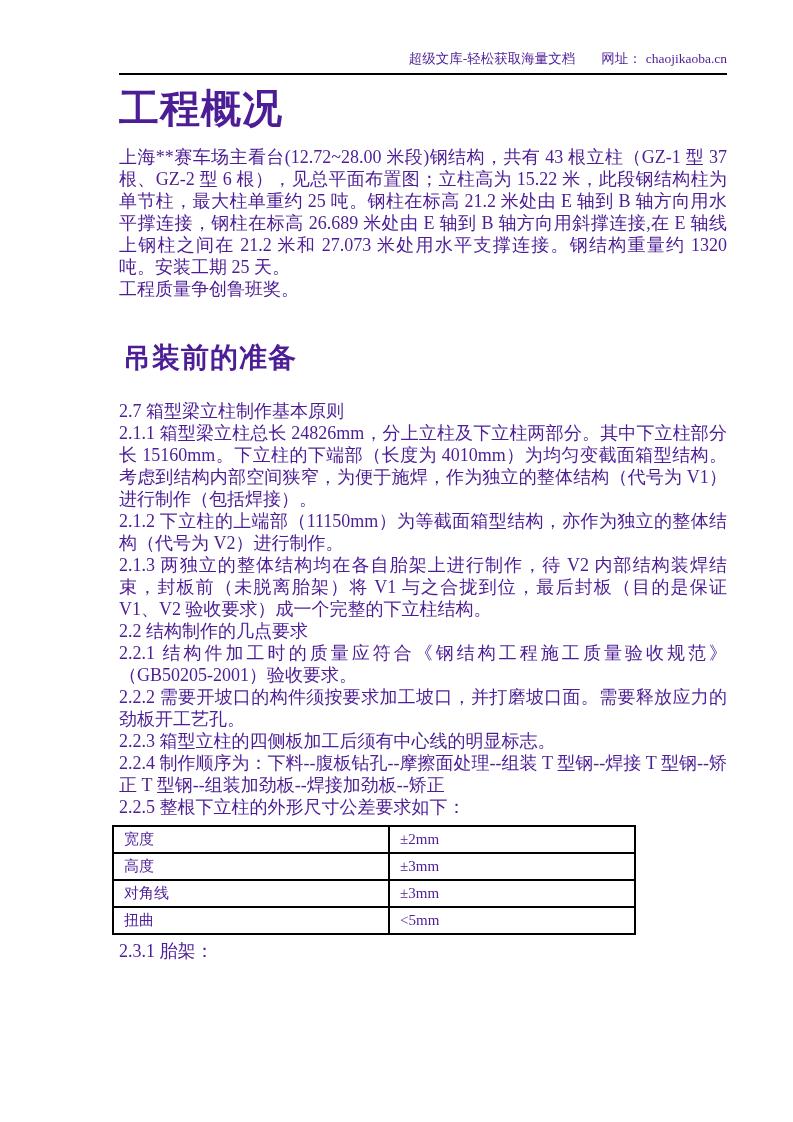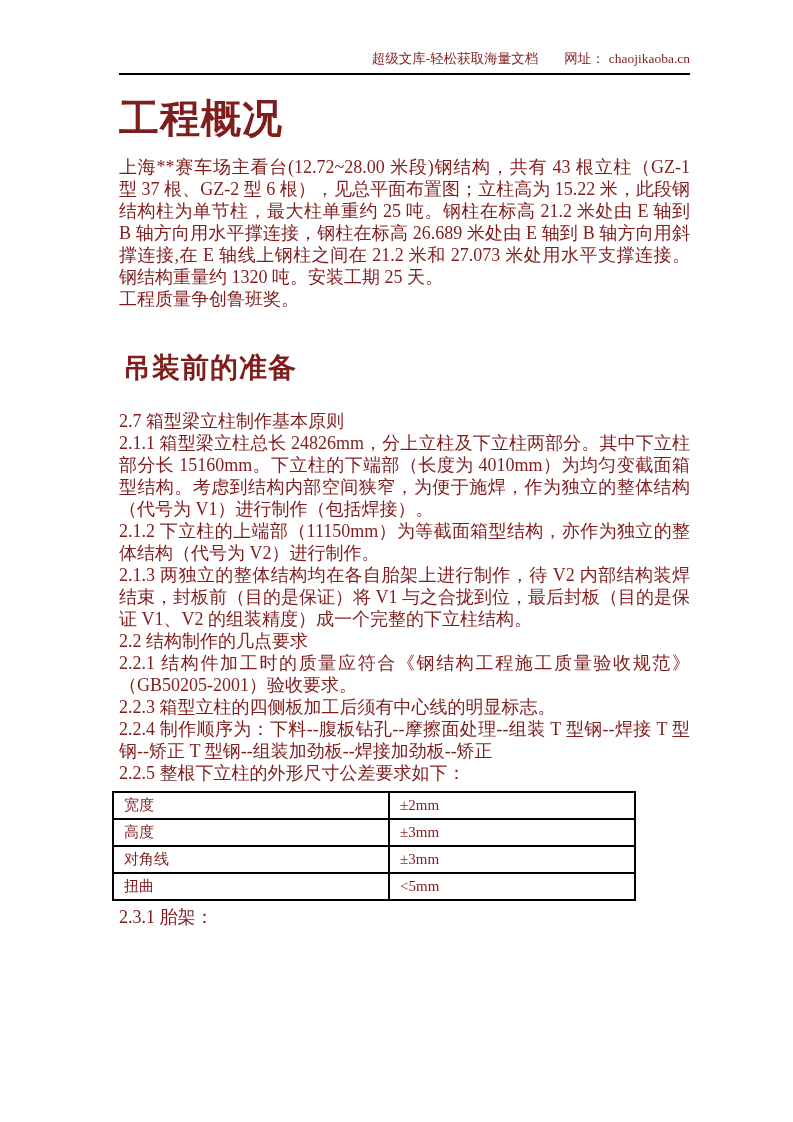--- a/index.html
+++ b/index.html
@@ -4,42 +4,42 @@
 <style>
   * { box-sizing: border-box; }
   html, body { margin: 0; padding: 0; background: #e8e8e8; }
   .page {
     position: relative;
     width: 793px;
     height: 1122px;
     margin: 0 auto;
     background: #ffffff;
     font-family: "Liberation Serif", "DejaVu Serif", serif;
-    color: #7f1d1d;
-    padding: 50px 103px 0 119px;
+    color: #4c1d95;
+    padding: 50px 66px 0 119px;
     overflow: hidden;
   }
   .header {
     display: flex;
     justify-content: flex-end;
     align-items: baseline;
     font-size: 13.5px;
     line-height: 18px;
     padding-bottom: 5px;
     border-bottom: 2px solid #000;
     white-space: nowrap;
   }
   .header .url-label { margin-left: 26px; }
   .header .url { margin-left: 4px; font-family: "Liberation Serif", "DejaVu Serif", serif; }
 
   h1.doc-title-1 {
     font-size: 40px;
     line-height: 1.1;
     font-weight: bold;
-    margin: 22px 0 15px 0;
+    margin: 12px 0 15px 0;
     letter-spacing: 1px;
   }
   h1.doc-title-2 {
     font-size: 28px;
     line-height: 1.15;
     font-weight: bold;
     margin: 42px 0 26px 4px;
     letter-spacing: 1px;
   }
   .body-text p {
@@ -82,23 +82,24 @@
     <p>上海**赛车场主看台(12.72~28.00 米段)钢结构，共有 43 根立柱（GZ-1 型 37 根、GZ-2 型 6 根），见总平面布置图；立柱高为 15.22 米，此段钢结构柱为单节柱，最大柱单重约 25 吨。钢柱在标高 21.2 米处由 E 轴到 B 轴方向用水平撑连接，钢柱在标高 26.689 米处由 E 轴到 B 轴方向用斜撑连接,在 E 轴线上钢柱之间在 21.2 米和 27.073 米处用水平支撑连接。钢结构重量约 1320 吨。安装工期 25 天。</p>
     <p>工程质量争创鲁班奖。</p>
   </div>
 
   <h1 class="doc-title-2">吊装前的准备</h1>
 
   <div class="body-text">
     <p>2.7 箱型梁立柱制作基本原则</p>
     <p>2.1.1 箱型梁立柱总长 24826mm，分上立柱及下立柱两部分。其中下立柱部分长 15160mm。下立柱的下端部（长度为 4010mm）为均匀变截面箱型结构。考虑到结构内部空间狭窄，为便于施焊，作为独立的整体结构（代号为 V1）进行制作（包括焊接）。</p>
     <p>2.1.2 下立柱的上端部（11150mm）为等截面箱型结构，亦作为独立的整体结构（代号为 V2）进行制作。</p>
-    <p>2.1.3 两独立的整体结构均在各自胎架上进行制作，待 V2 内部结构装焊结束，封板前（目的是保证）将 V1 与之合拢到位，最后封板（目的是保证 V1、V2 的组装精度）成一个完整的下立柱结构。</p>
+    <p>2.1.3 两独立的整体结构均在各自胎架上进行制作，待 V2 内部结构装焊结束，封板前（未脱离胎架）将 V1 与之合拢到位，最后封板（目的是保证 V1、V2 验收要求）成一个完整的下立柱结构。</p>
     <p>2.2 结构制作的几点要求</p>
     <p>2.2.1 结构件加工时的质量应符合《钢结构工程施工质量验收规范》（GB50205-2001）验收要求。</p>
+    <p>2.2.2 需要开坡口的构件须按要求加工坡口，并打磨坡口面。需要释放应力的劲板开工艺孔。</p>
     <p>2.2.3 箱型立柱的四侧板加工后须有中心线的明显标志。</p>
     <p>2.2.4 制作顺序为：下料--腹板钻孔--摩擦面处理--组装 T 型钢--焊接 T 型钢--矫正 T 型钢--组装加劲板--焊接加劲板--矫正</p>
     <p>2.2.5 整根下立柱的外形尺寸公差要求如下：</p>
 
     <table class="tol-table">
       <tbody>
         <tr>
           <td class="col-label">宽度</td>
           <td>±2mm</td>
         </tr>

